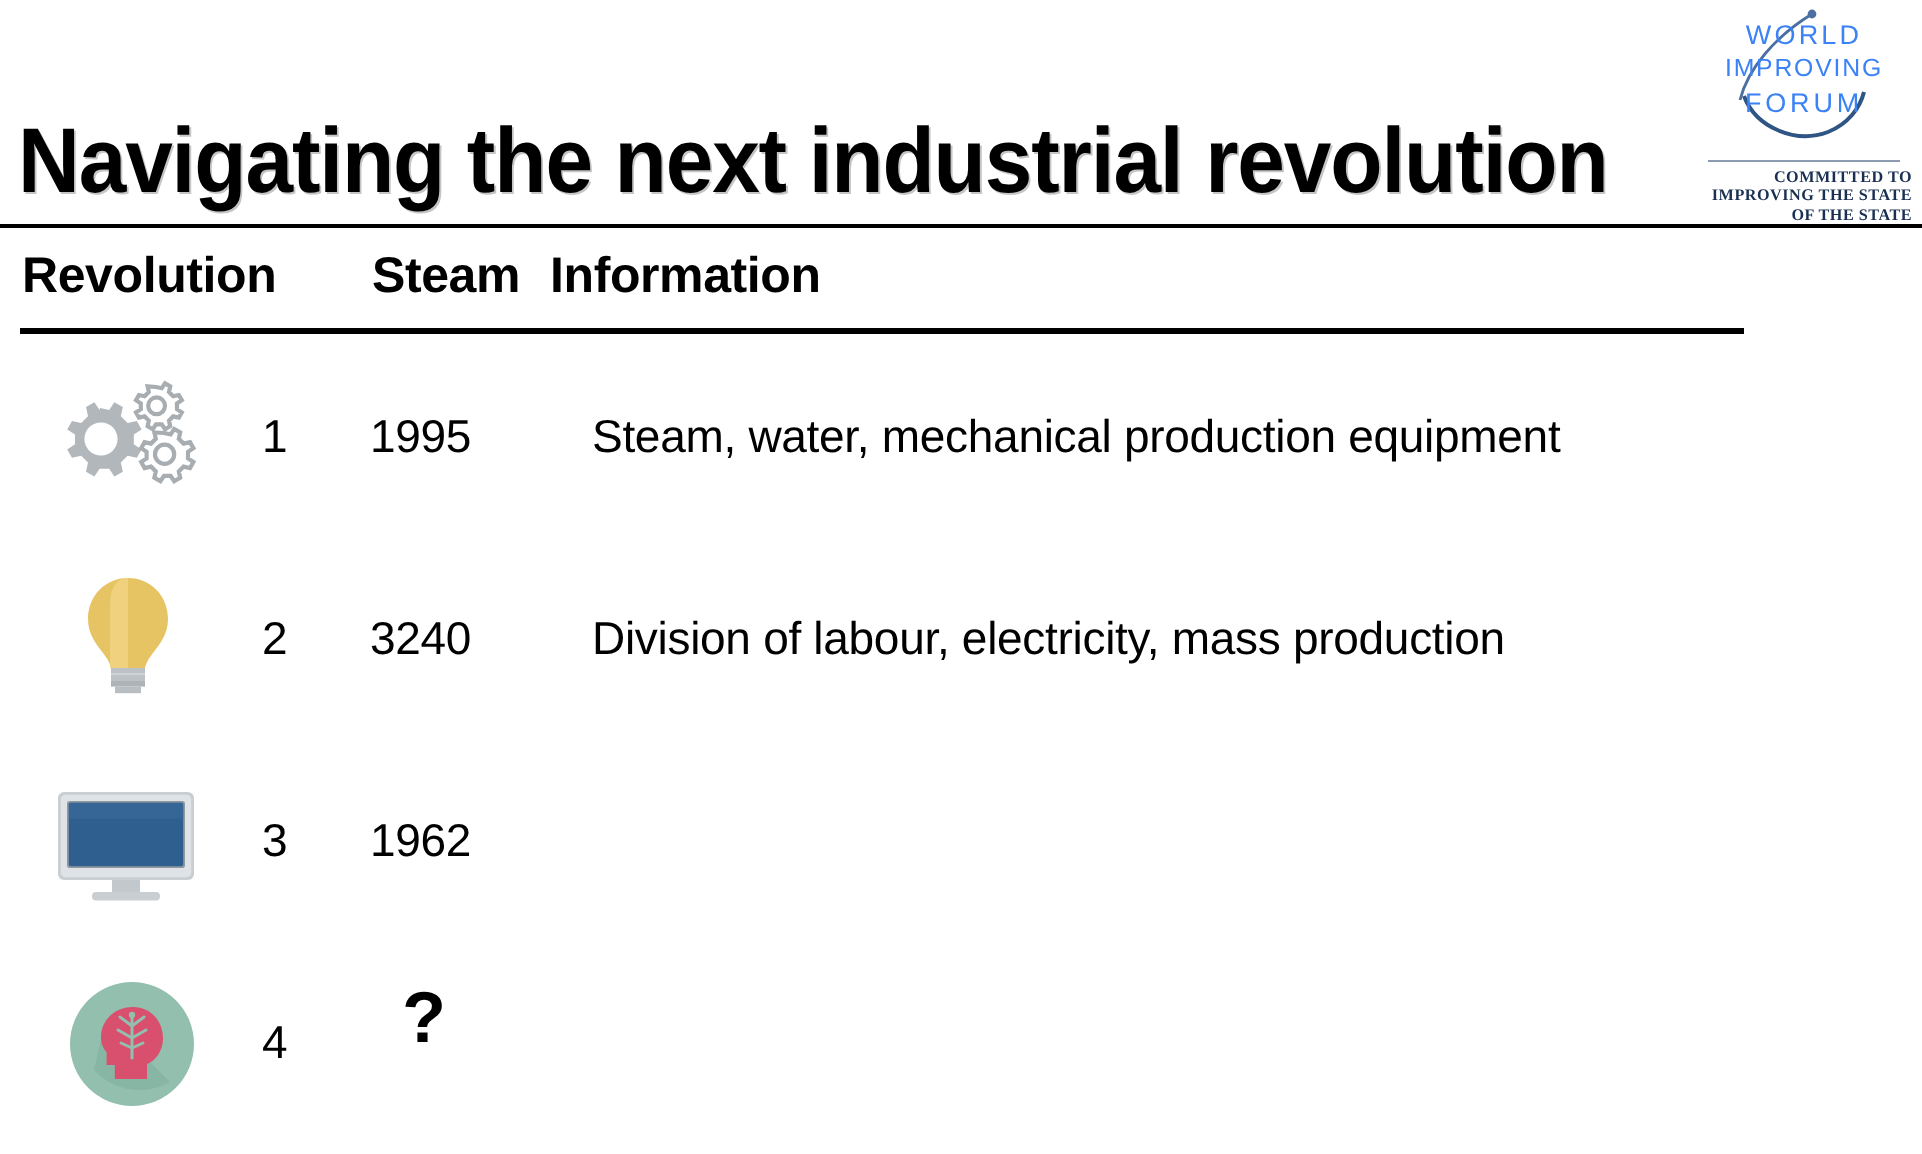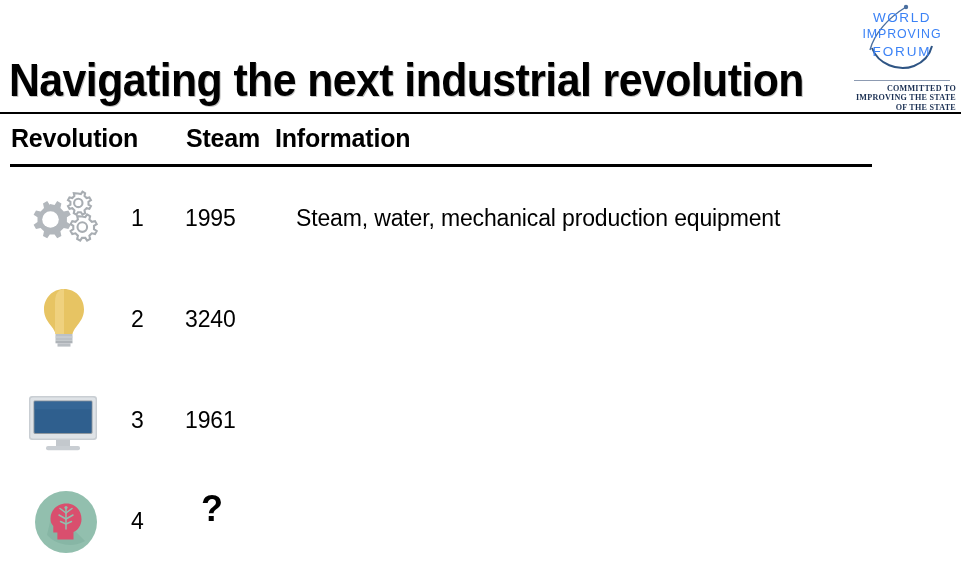--- a/index.html
+++ b/index.html
@@ -239,36 +239,37 @@
           <path d="M24 2 C12.5 2 4 11 4 22.5 C4 30 8 35 11.5 39.5 C13.8 42.5 15 44.5 15.5 47 L32.5 47 C33 44.5 34.2 42.5 36.5 39.5 C40 35 44 30 44 22.5 C44 11 35.5 2 24 2 Z" fill="#e7c463"></path>
           <path d="M24 2 C18.5 2 15 7 15 15 L15 47 L24 47 Z" fill="#f0d483" opacity="0.85"></path>
           <rect x="15.5" y="47" width="17" height="6.5" fill="#bcc1c6"></rect>
           <rect x="15.5" y="53.5" width="17" height="2.8" fill="#aeb3b8"></rect>
           <rect x="17.5" y="56.3" width="13" height="3.3" fill="#b9bec3"></rect>
           <rect x="15.5" y="49.5" width="17" height="1.1" fill="#cfd3d7"></rect>
         </svg>
       </div>
       <div class="cell c-num">2</div>
       <div class="cell c-year">3240</div>
+      <div class="cell c-info">Division of labour, electricity, mass production</div>
     </div>
 
     <div class="row">
       <div class="icon-cell icon-screen">
         <svg width="72" height="58" viewBox="0 0 72 58">
           <rect x="2" y="2" width="68" height="44" rx="3" fill="#c9ced3"></rect>
           <rect x="3.4" y="3.4" width="65.2" height="41.2" rx="2.4" fill="#dfe3e7"></rect>
           <rect x="6.5" y="6.5" width="59" height="33.5" rx="1.4" fill="#8f989f"></rect>
           <rect x="7.4" y="7.4" width="57.2" height="31.7" rx="1" fill="#2f5f8e"></rect>
           <rect x="7.4" y="7.4" width="57.2" height="8" fill="#3a6c9c" opacity="0.55"></rect>
           <rect x="29" y="46" width="14" height="6.5" fill="#c3c8cd"></rect>
           <rect x="19" y="52" width="34" height="4.2" rx="2" fill="#c9ced3"></rect>
         </svg>
       </div>
       <div class="cell c-num">3</div>
-      <div class="cell c-year">1961</div>
+      <div class="cell c-year">1962</div>
     </div>
 
     <div class="row">
       <div class="icon-cell icon-brain">
         <svg width="66" height="66" viewBox="0 0 66 66">
           <circle cx="33" cy="33" r="31" fill="#92bfae"></circle>
           <path d="M20 20 L52 52 A31 31 0 0 1 14 46 Z" fill="#83b3a1" opacity="0.75"></path>
           <g fill="#d94f6e">
             <path d="M33.5 14.5 C24 14.5 17.5 21.5 17.5 29.5 C17.5 33 18.6 35.3 20.3 37 L20.3 43.5 L24.4 43.5 L24.4 50.5 L40.5 50.5 L40.5 43 C44.8 41.4 48.5 36.3 48.5 30.2 C48.5 21.6 42.4 14.5 33.5 14.5 Z"></path>
           </g>

